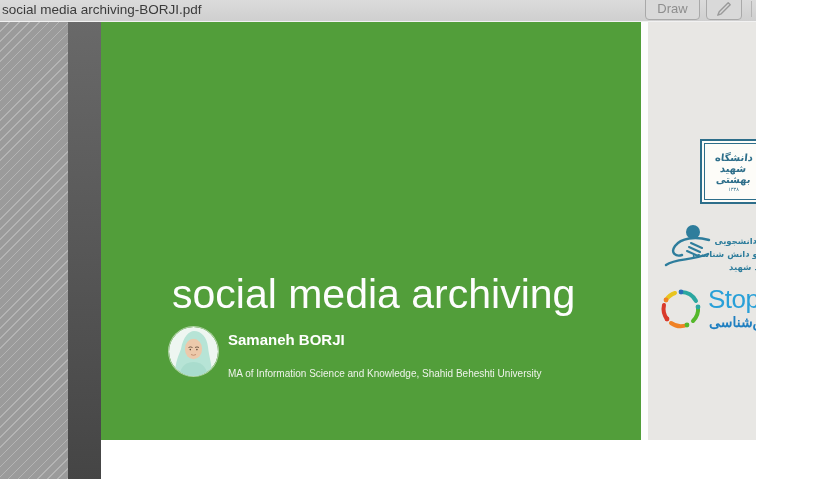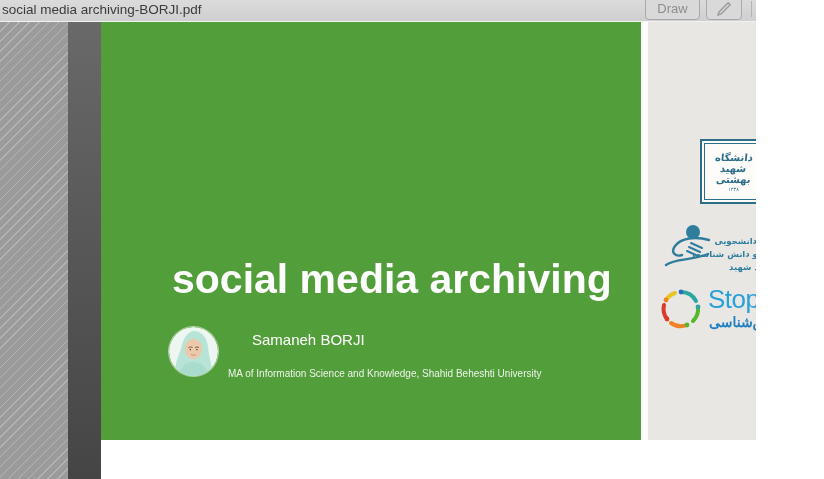--- a/index.html
+++ b/index.html
@@ -30,26 +30,26 @@
            background:linear-gradient(#696969,#454545);}
   .right-edge{position:absolute;left:818px;top:21px;width:6px;height:458px;background:#4b4b4b;}
 
   
   .slide{position:absolute;left:101px;top:21px;width:717px;height:419px;}
   .slide-green{position:absolute;left:0;top:0;width:540px;height:419px;background:#529e3a;}
   .slide-gap{position:absolute;left:540px;top:0;width:7px;height:419px;background:#fdfdfd;}
   .logo-panel{position:absolute;left:547px;top:0;width:170px;height:419px;background:#e8e7e4;}
   .next-page{position:absolute;left:101px;top:440px;width:717px;height:39px;background:#ffffff;}
 
-  .slide-title{position:absolute;left:71px;top:234px;font-size:41px;line-height:48px;
-               font-weight:700;color:#fdfdfd;letter-spacing:0;white-space:nowrap;}
+  .slide-title{position:absolute;left:71px;top:249px;font-size:41px;line-height:48px;
+               font-weight:400;color:#fdfdfd;letter-spacing:0;white-space:nowrap;}
   .avatar{position:absolute;left:68px;top:306px;width:49px;height:49px;border-radius:50%;
           overflow:hidden;box-shadow:0 0 0 1px rgba(255,255,255,.55);}
-  .presenter-name{position:absolute;left:127px;top:310px;font-size:15px;font-weight:400;
-                  color:#ffffff;white-space:nowrap;margin-left:24px;}
+  .presenter-name{position:absolute;left:127px;top:310px;font-size:15px;font-weight:700;
+                  color:#ffffff;white-space:nowrap;}
   .presenter-affil{position:absolute;left:127px;top:336px;font-size:10px;color:#eef3ea;
                    white-space:nowrap;margin-top:11px;}
 
   
   .seal{position:absolute;left:52px;top:118px;width:67px;height:65px;box-sizing:border-box;
         border:2px solid #2d6e8a;background:#fdfcf8;padding:2px;}
   .seal-inner{width:100%;height:100%;box-sizing:border-box;border:1px solid #2d6e8a;
               display:flex;flex-direction:column;align-items:center;justify-content:center;
               font-family:"DejaVu Sans",sans-serif;color:#2d6e8a;}
   .seal-line{font-size:10px;line-height:11px;font-weight:bold;transform:skewX(-6deg);}

